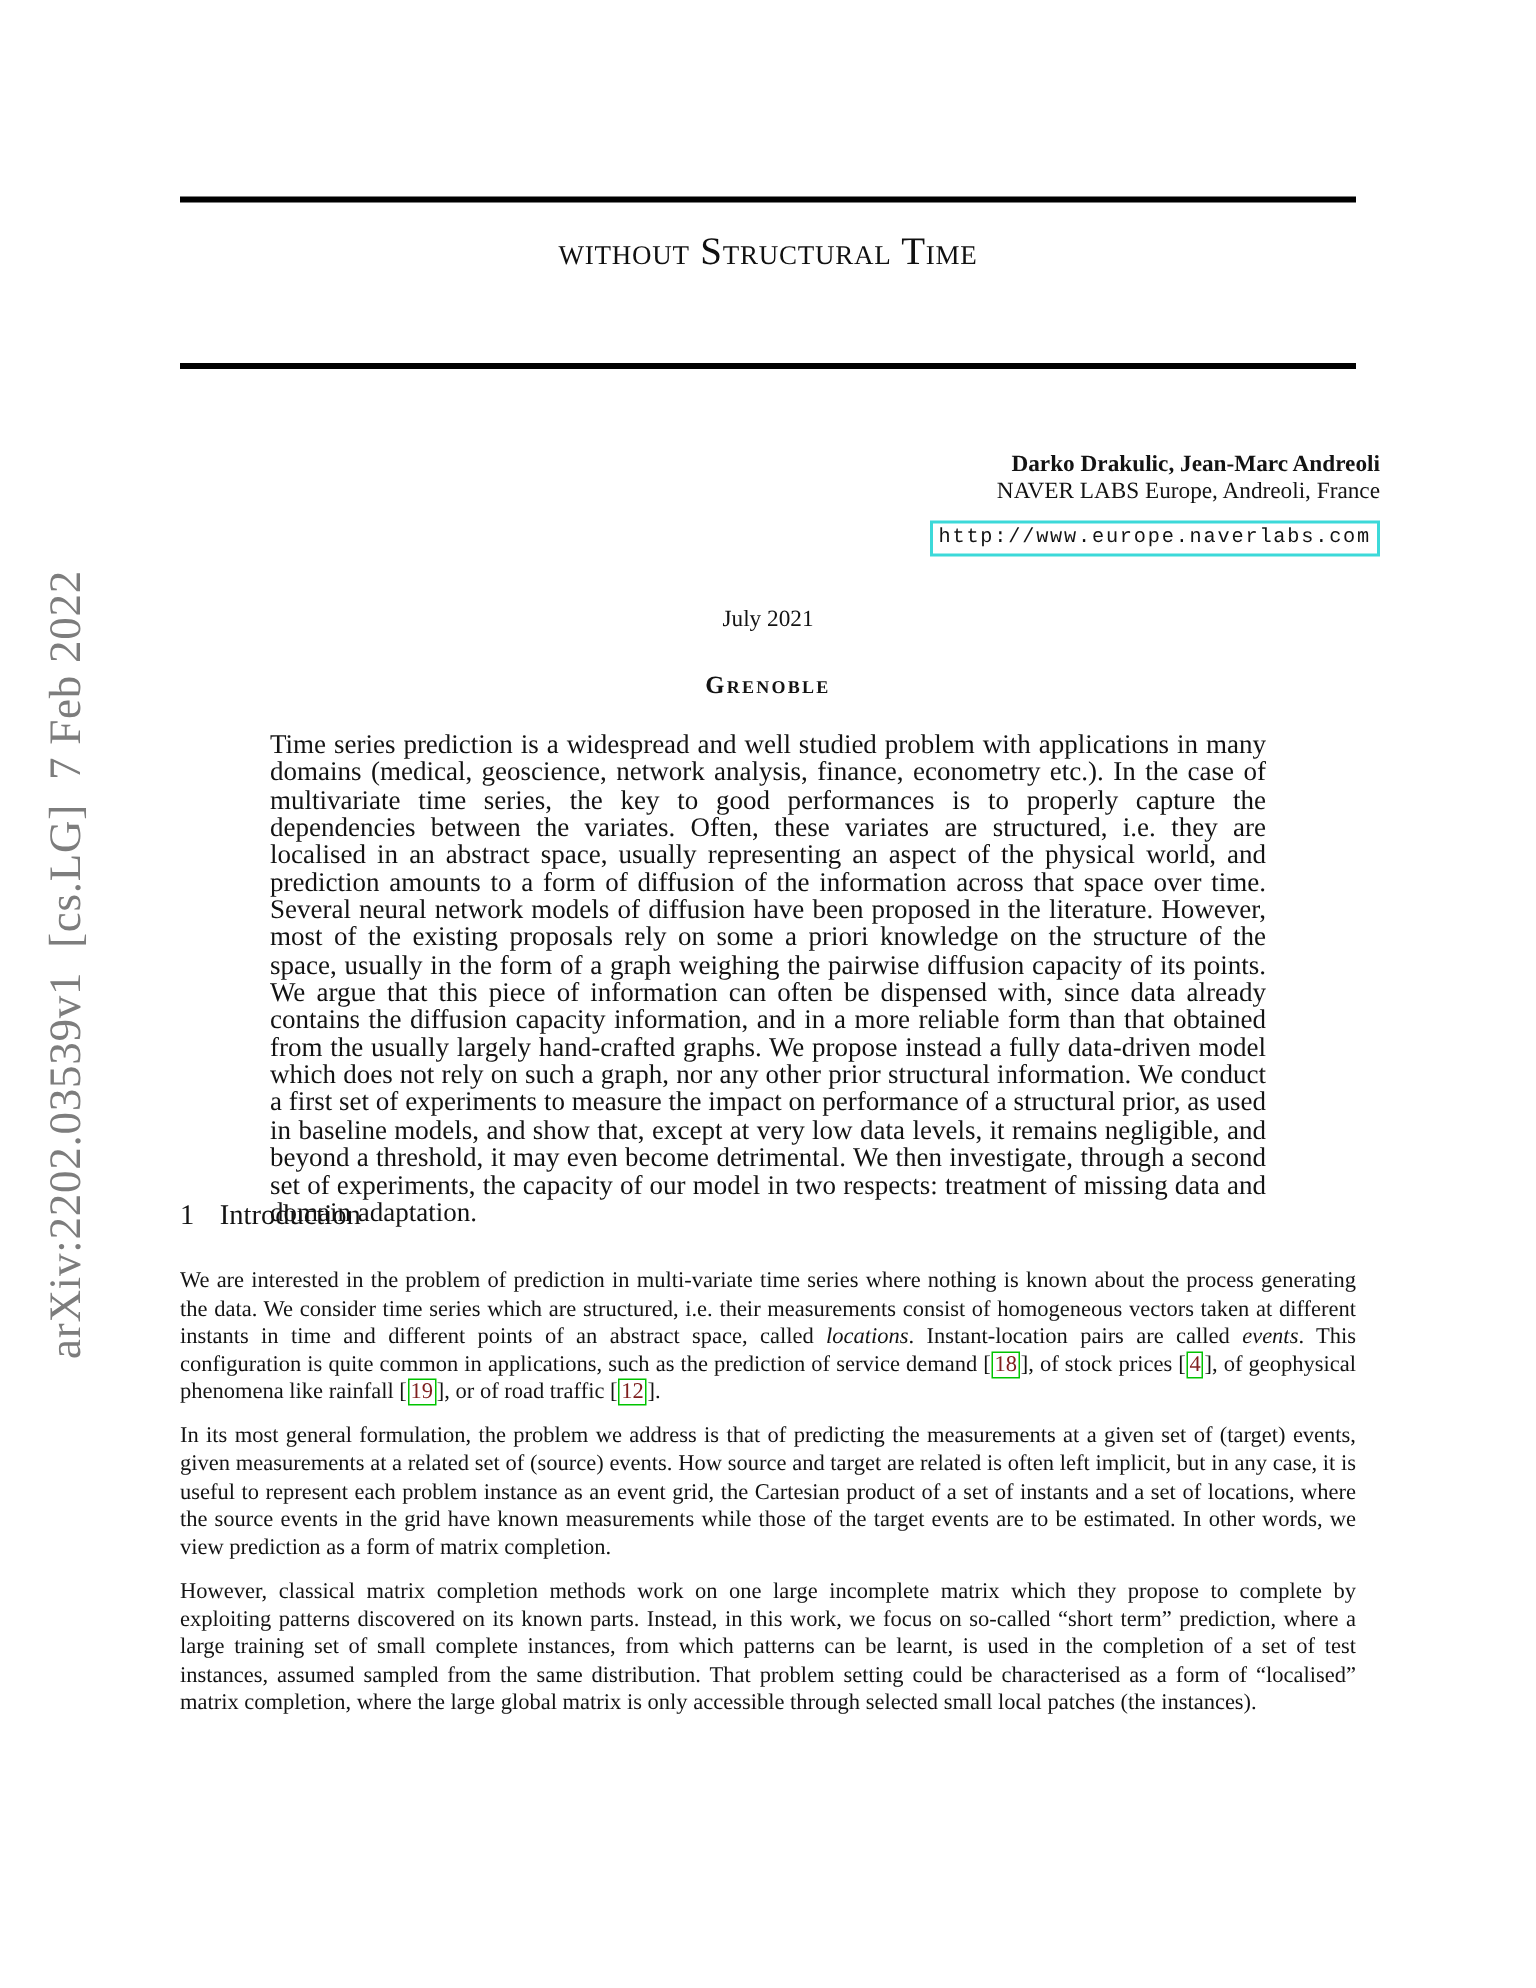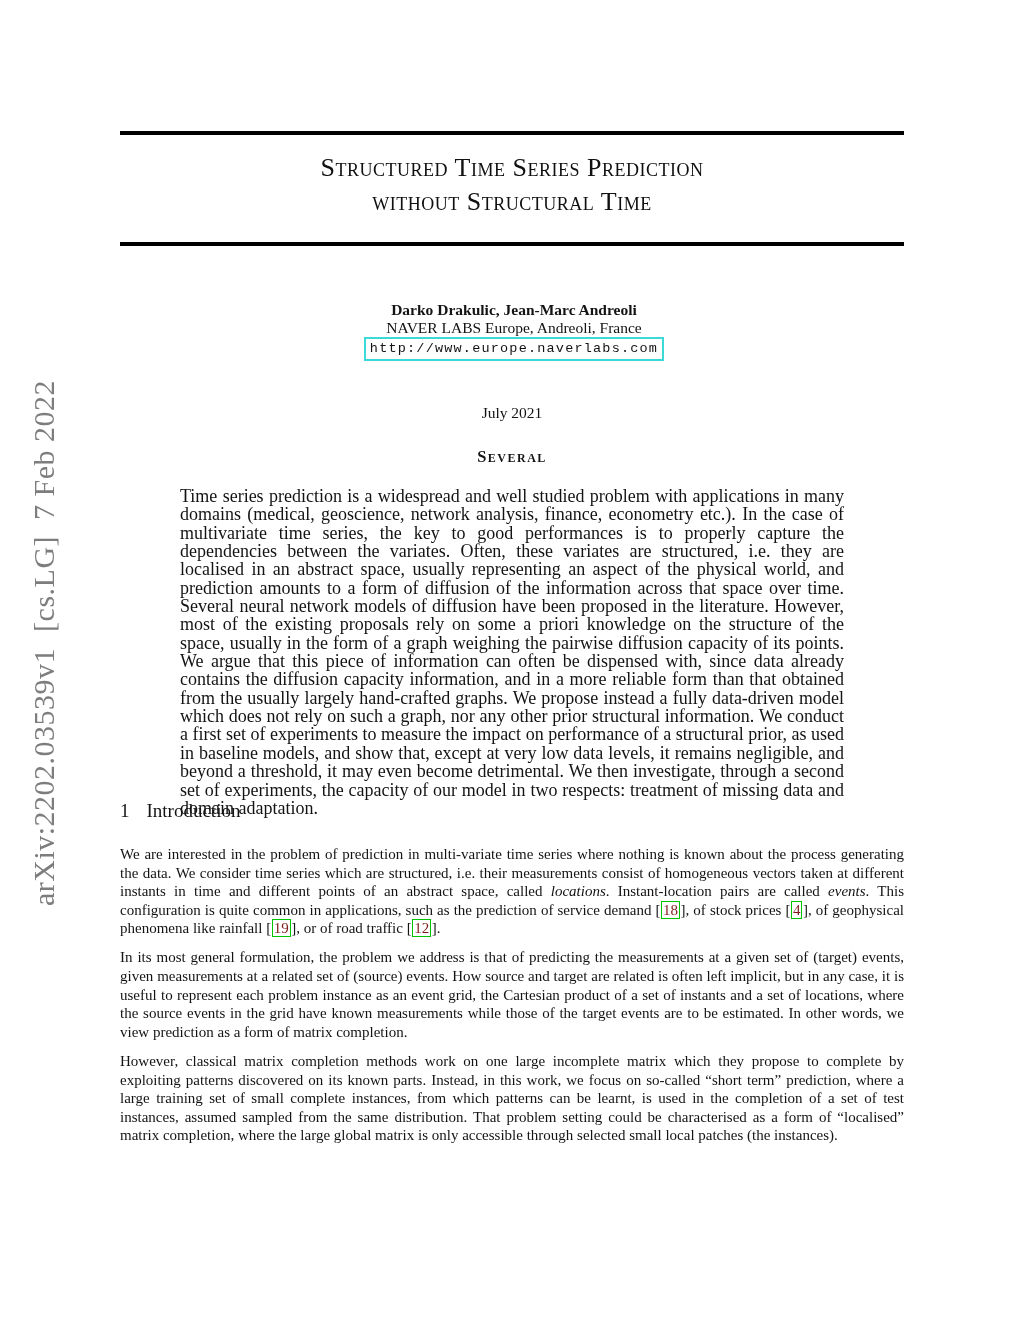--- a/index.html
+++ b/index.html
@@ -18,26 +18,26 @@
     font-size:30px;color:var(--watermark);white-space:pre;letter-spacing:0.5px;
   }
   .rule{position:absolute;left:120px;width:784px;height:4px;background:#000;}
   .rule.top{top:131px;}
   .rule.bottom{top:242px;}
   .title{
     position:absolute;left:120px;top:151px;width:784px;text-align:center;
     font-variant:small-caps;font-size:26px;line-height:34px;letter-spacing:0.5px;color:#101010;
   }
   .authors{
-    position:absolute;left:122px;top:301px;width:784px;text-align:center;
+    position:absolute;left:136px;top:301px;width:784px;text-align:right;
     font-size:15.5px;line-height:18px;
   }
   .authors .names{font-weight:bold;}
   .url-box{
-    display:inline-block;margin-top:0;border:2px solid var(--url-box);
+    display:inline-block;margin-top:10px;border:2px solid var(--url-box);
     font-family:"Liberation Mono", monospace;font-size:13.5px;letter-spacing:1.2px;
     padding:1px 4px;color:#131313;text-decoration:none;
   }
   .date{position:absolute;left:120px;top:404px;width:784px;text-align:center;font-size:15.5px;}
   .abs-head{
     position:absolute;left:120px;top:447px;width:784px;text-align:center;
     font-weight:bold;font-variant:small-caps;font-size:16.5px;letter-spacing:1.5px;
   }
   .abs-body{
     position:absolute;left:180px;top:487px;width:664px;
@@ -59,34 +59,33 @@
     color:#7f1d1d;text-decoration:none;
   }
 </style>
 </head>
 <body>
 
 <div class="watermark">arXiv:2202.03539v1  [cs.LG]  7 Feb 2022</div>
 
 <div class="rule top"></div>
 <div class="title">
-  <div>Structured Time Series Prediction</div>
   <div>without Structural Time</div>
 </div>
 <div class="rule bottom"></div>
 
 <div class="authors">
   <div class="names">Darko Drakulic, Jean-Marc Andreoli</div>
   <div>NAVER LABS Europe, Andreoli, France</div>
   <a class="url-box" href="#">http://www.europe.naverlabs.com</a>
 </div>
 
 <div class="date">July 2021</div>
 
-<div class="abs-head">Several</div>
+<div class="abs-head">Grenoble</div>
 <div class="abs-body">Time series prediction is a widespread and well studied problem with applications in many domains (medical, geoscience, network analysis, finance, econometry etc.). In the case of multivariate time series, the key to good performances is to properly capture the dependencies between the variates. Often, these variates are structured, i.e. they are localised in an abstract space, usually representing an aspect of the physical world, and prediction amounts to a form of diffusion of the information across that space over time. Several neural network models of diffusion have been proposed in the literature. However, most of the existing proposals rely on some a priori knowledge on the structure of the space, usually in the form of a graph weighing the pairwise diffusion capacity of its points. We argue that this piece of information can often be dispensed with, since data already contains the diffusion capacity information, and in a more reliable form than that obtained from the usually largely hand-crafted graphs. We propose instead a fully data-driven model which does not rely on such a graph, nor any other prior structural information. We conduct a first set of experiments to measure the impact on performance of a structural prior, as used in baseline models, and show that, except at very low data levels, it remains negligible, and beyond a threshold, it may even become detrimental. We then investigate, through a second set of experiments, the capacity of our model in two respects: treatment of missing data and domain adaptation.</div>
 
 <div class="section-head">
   <span class="num">1</span><span>Introduction</span>
 </div>
 
 <div class="body-copy">
   <p>We are interested in the problem of prediction in multi-variate time series where nothing is known about the process generating the data. We consider time series which are structured, i.e. their measurements consist of homogeneous vectors taken at different instants in time and different points of an abstract space, called <em>locations</em>. Instant-location pairs are called <em>events</em>. This configuration is quite common in applications, such as the prediction of service demand [<a class="cite" href="#">18</a>], of stock prices [<a class="cite" href="#">4</a>], of geophysical phenomena like rainfall [<a class="cite" href="#">19</a>], or of road traffic [<a class="cite" href="#">12</a>].</p>
   <p>In its most general formulation, the problem we address is that of predicting the measurements at a given set of (target) events, given measurements at a related set of (source) events. How source and target are related is often left implicit, but in any case, it is useful to represent each problem instance as an event grid, the Cartesian product of a set of instants and a set of locations, where the source events in the grid have known measurements while those of the target events are to be estimated. In other words, we view prediction as a form of matrix completion.</p>
   <p>However, classical matrix completion methods work on one large incomplete matrix which they propose to complete by exploiting patterns discovered on its known parts. Instead, in this work, we focus on so-called “short term” prediction, where a large training set of small complete instances, from which patterns can be learnt, is used in the completion of a set of test instances, assumed sampled from the same distribution. That problem setting could be characterised as a form of “localised” matrix completion, where the large global matrix is only accessible through selected small local patches (the instances).</p>

